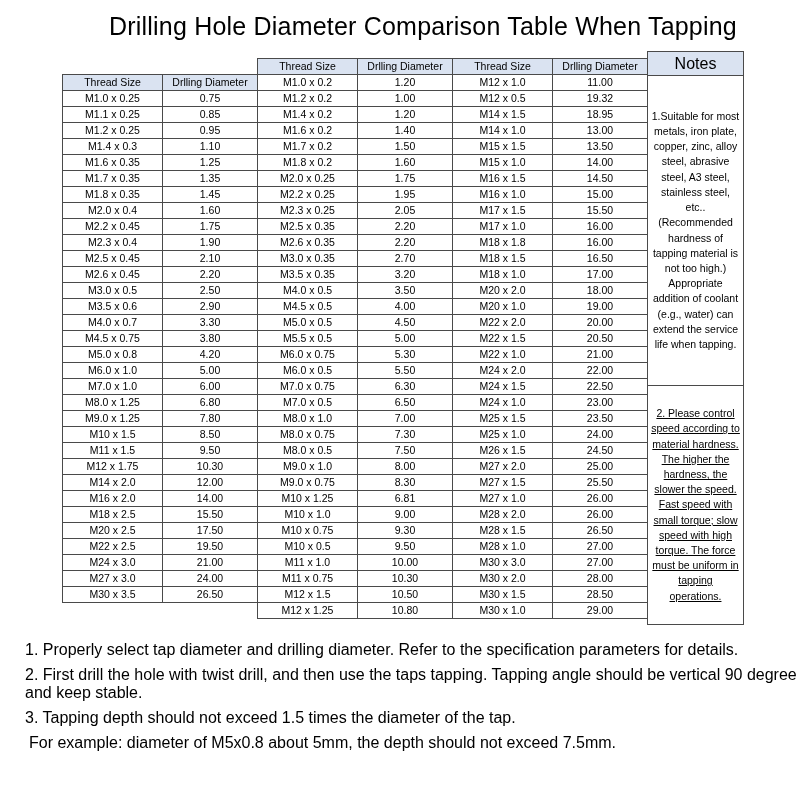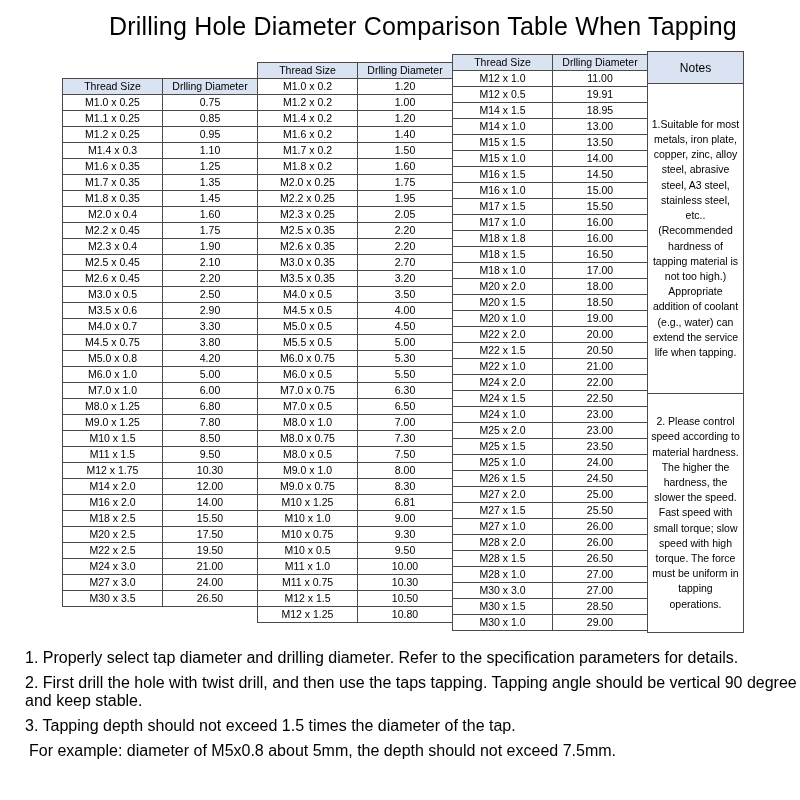--- a/index.html
+++ b/index.html
@@ -49,35 +49,35 @@
   }
   .col-thread{ width:100px; }
   .col-diam{ width:95px; }
   .notes-col{
     width:97px;
     border:1px solid var(--border-color);
     margin-left:-1px;
     background:#fff;
   }
   .notes-header{
-    height:32px;
+    height:24px;
     background:var(--header-bg);
     border-bottom:1px solid var(--border-color);
     display:flex; align-items:center; justify-content:center;
-    font-size:12px;
+    font-size:16px;
   }
   .note-cell{
     display:flex; align-items:center; justify-content:center;
     text-align:center;
     font-size:10.5px;
     line-height:1.45;
     padding:3px 3px;
   }
   .note-1{ height:310px; border-bottom:1px solid var(--border-color); }
-  .note-2{ height:238px; }
+  .note-2{ height:238px;text-decoration:underline; }
   .footer{
     margin:16px 0 0 25px;
     font-size:16px;
   }
   .footer-line{ margin-bottom:7px; }
   .footer-line.indent{ margin-left:4px; }
 </style>
 </head>
 <body>
 
@@ -378,21 +378,21 @@
         <th class="col-diam">Drlling Diameter</th>
       </tr>
     </thead>
     <tbody>
         <tr>
           <td>M12 x 1.0</td>
           <td>11.00</td>
         </tr>
         <tr>
           <td>M12 x 0.5</td>
-          <td>19.91</td>
+          <td>19.32</td>
         </tr>
         <tr>
           <td>M14 x 1.5</td>
           <td>18.95</td>
         </tr>
         <tr>
           <td>M14 x 1.0</td>
           <td>13.00</td>
         </tr>
         <tr>
@@ -429,24 +429,20 @@
         </tr>
         <tr>
           <td>M18 x 1.0</td>
           <td>17.00</td>
         </tr>
         <tr>
           <td>M20 x 2.0</td>
           <td>18.00</td>
         </tr>
         <tr>
-          <td>M20 x 1.5</td>
-          <td>18.50</td>
-        </tr>
-        <tr>
           <td>M20 x 1.0</td>
           <td>19.00</td>
         </tr>
         <tr>
           <td>M22 x 2.0</td>
           <td>20.00</td>
         </tr>
         <tr>
           <td>M22 x 1.5</td>
           <td>20.50</td>
@@ -461,24 +457,20 @@
         </tr>
         <tr>
           <td>M24 x 1.5</td>
           <td>22.50</td>
         </tr>
         <tr>
           <td>M24 x 1.0</td>
           <td>23.00</td>
         </tr>
         <tr>
-          <td>M25 x 2.0</td>
-          <td>23.00</td>
-        </tr>
-        <tr>
           <td>M25 x 1.5</td>
           <td>23.50</td>
         </tr>
         <tr>
           <td>M25 x 1.0</td>
           <td>24.00</td>
         </tr>
         <tr>
           <td>M26 x 1.5</td>
           <td>24.50</td>
@@ -503,20 +495,24 @@
           <td>M28 x 1.5</td>
           <td>26.50</td>
         </tr>
         <tr>
           <td>M28 x 1.0</td>
           <td>27.00</td>
         </tr>
         <tr>
           <td>M30 x 3.0</td>
           <td>27.00</td>
+        </tr>
+        <tr>
+          <td>M30 x 2.0</td>
+          <td>28.00</td>
         </tr>
         <tr>
           <td>M30 x 1.5</td>
           <td>28.50</td>
         </tr>
         <tr>
           <td>M30 x 1.0</td>
           <td>29.00</td>
         </tr>
       </tbody>

